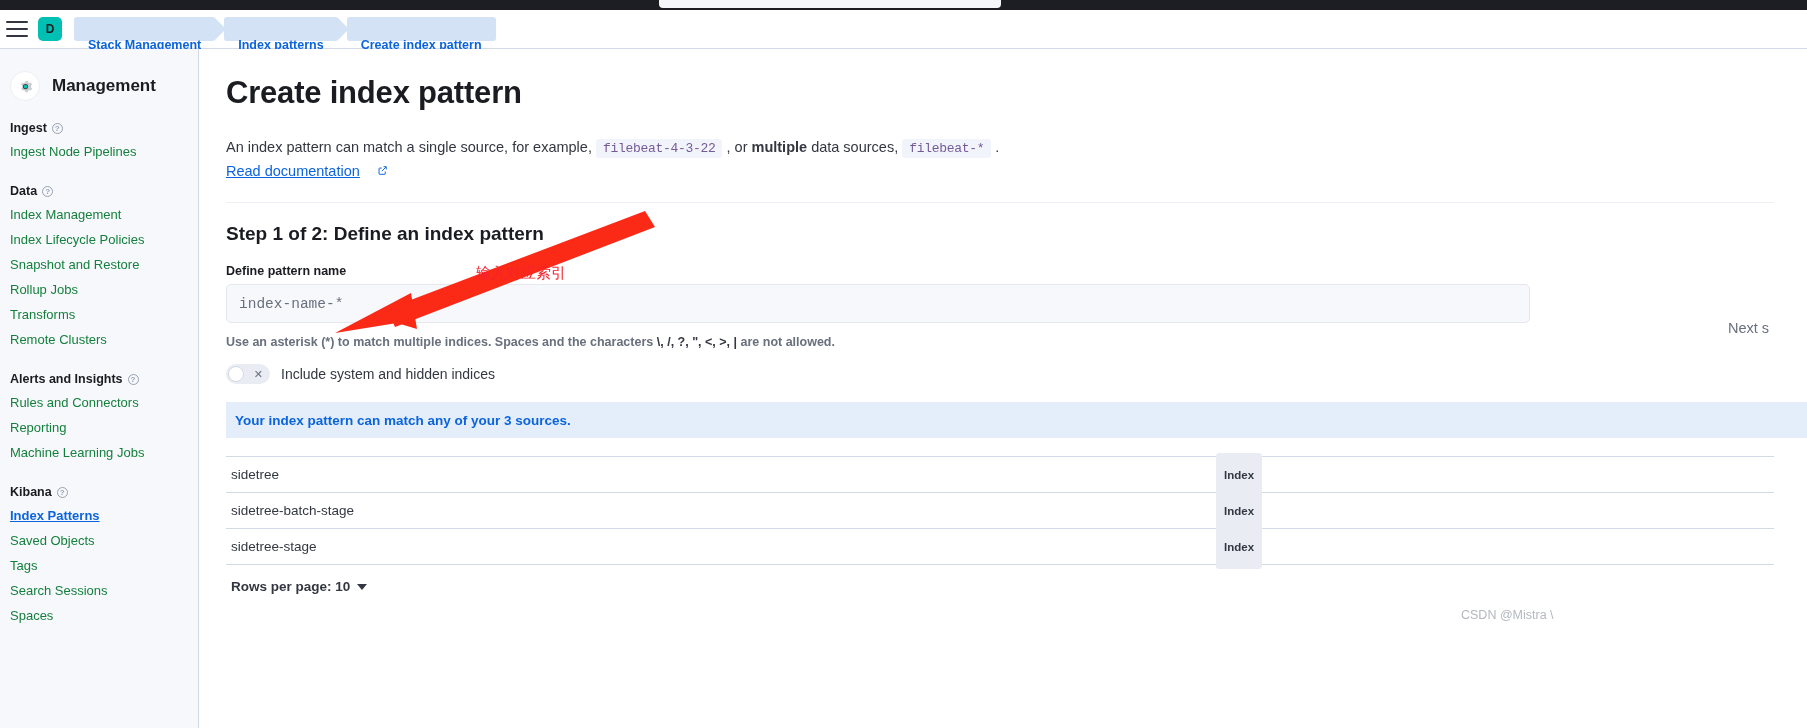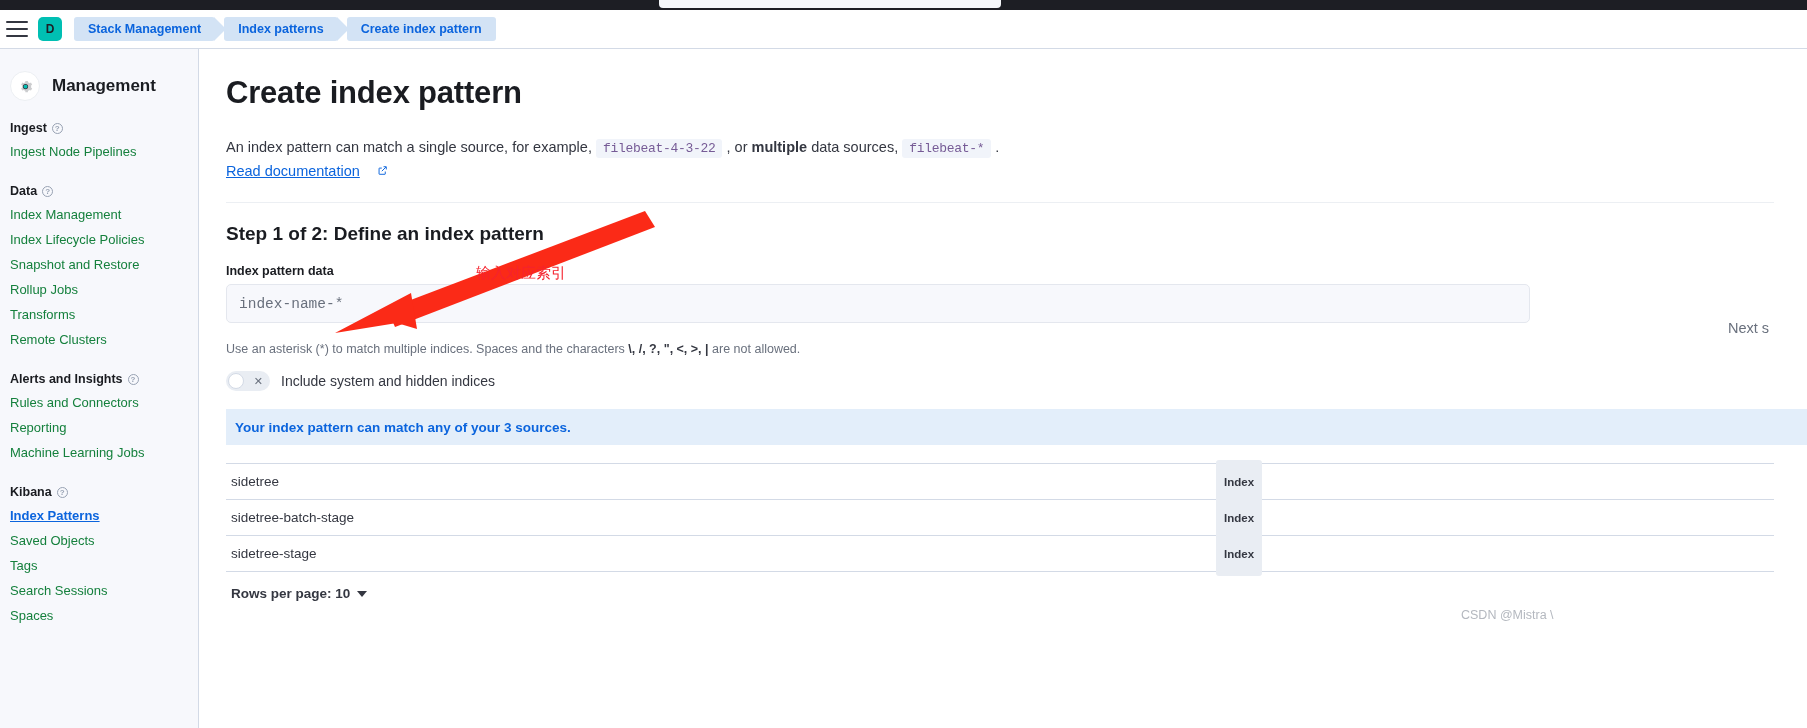--- a/index.html
+++ b/index.html
@@ -41,21 +41,21 @@
     font-size: 12px; font-weight: bold;
     display: flex; align-items: center; justify-content: center;
     margin-right: 12px;
   }
   .crumbs { display: flex; align-items: center; height: 24px; }
   .crumb {
     position: relative;
     background: #d3e3f5; color: #0b64dd;
     font-size: 12.5px; font-weight: 600;
     height: 24px; line-height: 24px;
-    padding: 0 14px 0 14px;
+    padding: 16px 14px 0 14px;
     margin-right: 9px;
     border-radius: 3px;
     white-space: nowrap;
     cursor: pointer;
   }
   .crumb::after {
     content: ""; position: absolute; right: -11px; top: 0;
     width: 0; height: 0;
     border-top: 12px solid transparent;
     border-bottom: 12px solid transparent;
@@ -125,21 +125,21 @@
   .hr { border: 0; border-top: 1px solid #eceff3; margin: 22px 0 0 0; width: 1548px; }
   .step-title { font-size: 19px; font-weight: bold; color: #1a1c21; margin-top: 20px; }
   .field-label { font-size: 12.5px; font-weight: bold; color: #1a1c21; margin-top: 19px; }
   .text-input {
     margin-top: 6px; width: 1304px; height: 39px;
     background: #f7f8fc; border: 1px solid #e4e7ee; border-radius: 5px;
     padding: 0 12px; font-size: 14.5px; color: #69707d;
     font-family: "Liberation Mono", monospace;
     display: flex; align-items: center;
   }
-  .help-text { margin-top: 19px; font-size: 12.5px; color: #69707d; }
+  .help-text { margin-top: 12px; font-size: 12.5px; color: #69707d; font-weight: bold; }
   .help-text b { color: #343741; }
   .switch-row { display: flex; align-items: center; margin-top: 15px; gap: 11px; }
   .switch {
     width: 44px; height: 20px; border-radius: 10px;
     background: #e9edf3; position: relative; cursor: pointer;
     display: flex; align-items: center;
   }
   .switch-knob {
     width: 16px; height: 16px; border-radius: 50%;
     background: #ffffff; border: 1px solid #d3dae6;
@@ -295,21 +295,21 @@
           <svg width="11" height="11" viewBox="0 0 16 16">
             <path fill="none" stroke="#0b64dd" stroke-width="1.4" d="M9.5 2.5h4v4M13 3l-6 6M12 9.5v3.5a.5.5 0 01-.5.5h-8a.5.5 0 01-.5-.5v-8a.5.5 0 01.5-.5H7"></path>
           </svg>
         </span>
       </div>
 
       <hr class="hr">
 
       <div class="step-title">Step 1 of 2: Define an index pattern</div>
 
-      <div class="field-label">Index pattern data</div>
+      <div class="field-label">Define pattern name</div>
       <div class="text-input">
         <span>index-name-*</span>
       </div>
 
       <div class="help-text">
         <span>Use an asterisk (*) to match multiple indices. Spaces and the characters</span>
         <b>\, /, ?, ", &lt;, &gt;, |</b>
         <span>are not allowed.</span>
       </div>
 

